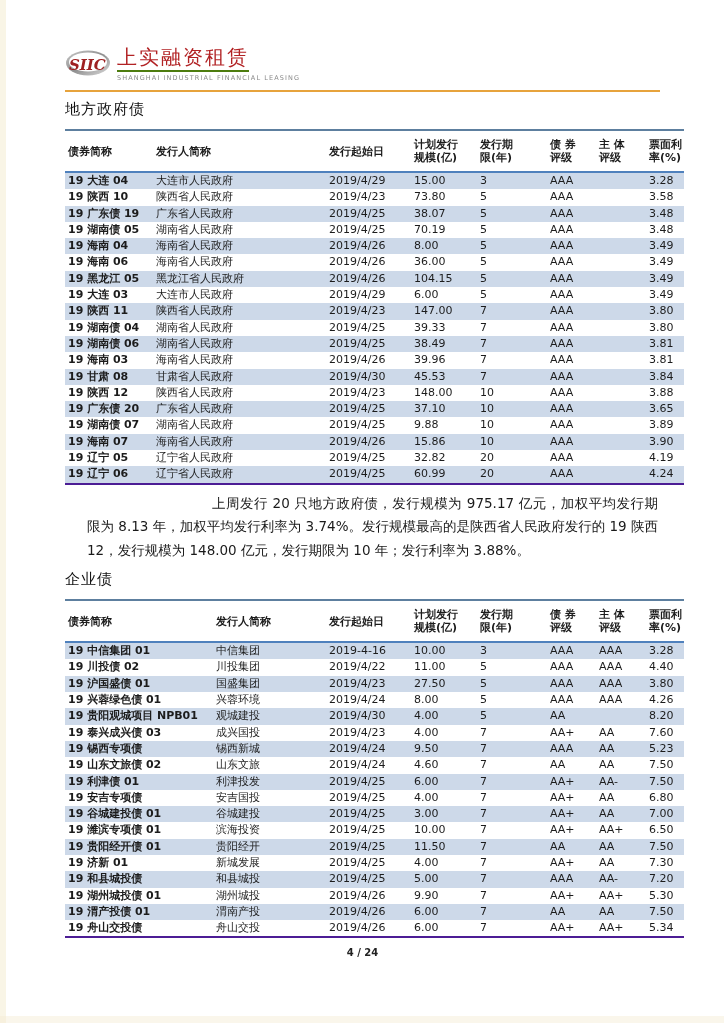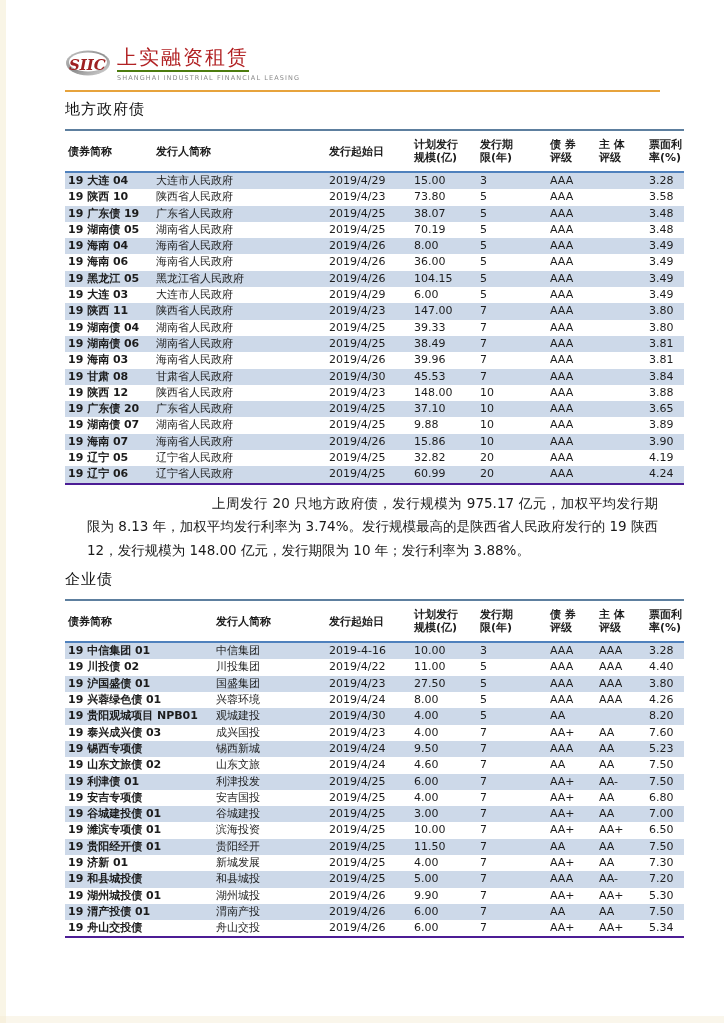--- a/index.html
+++ b/index.html
@@ -488,15 +488,16 @@
             <td>2019/4/26</td>
             <td>6.00</td>
             <td>7</td>
             <td>AA+</td>
             <td>AA+</td>
             <td>5.34</td>
           </tr>
         </tbody>
     </table>
 
+    <div class="page-num">4 / 24</div>
 
   </div>
 </div>
 
 </body></html>

